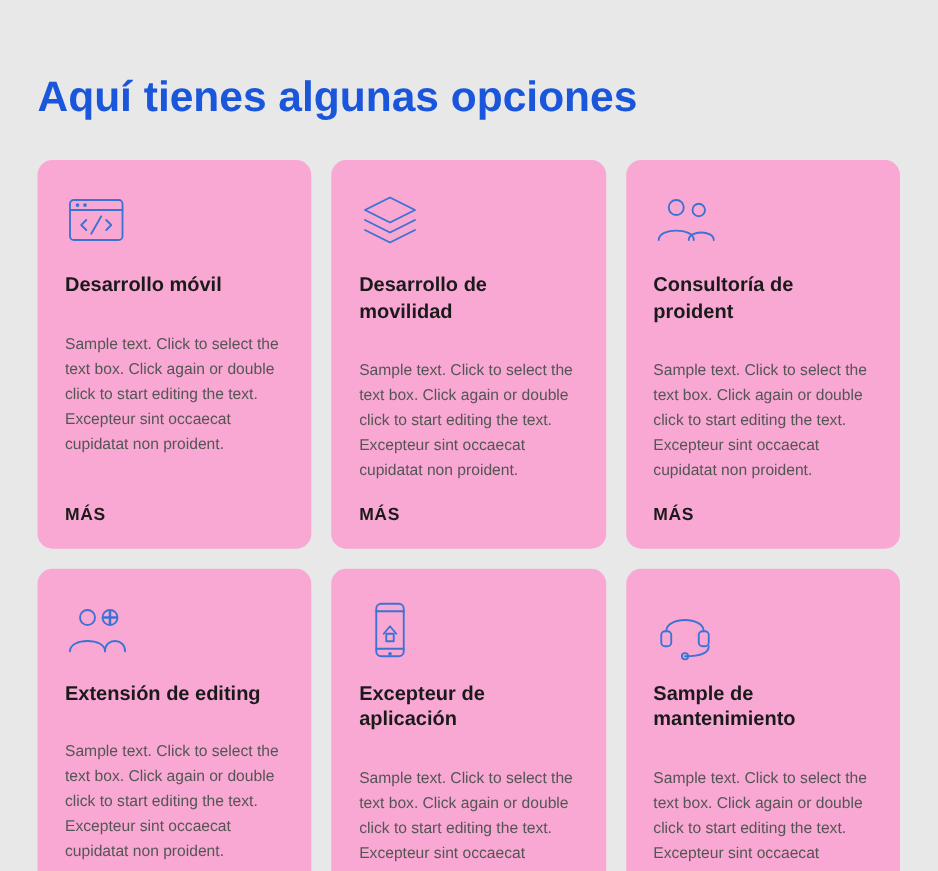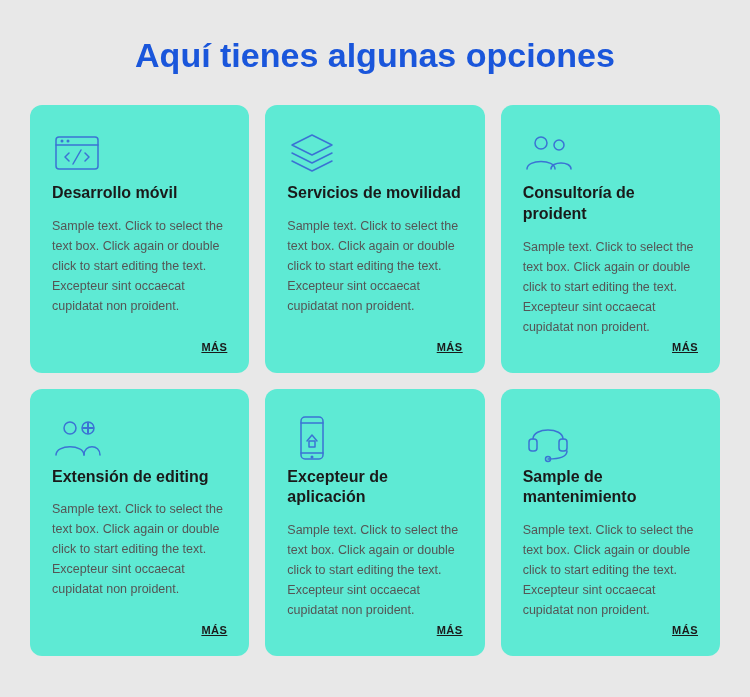--- a/index.html
+++ b/index.html
@@ -14,40 +14,41 @@
     }
 
     .page-container {
       width: 750px;
       min-height: 697px;
       background-color: #e8e8e8;
       padding: 36px 30px 40px;
     }
 
     .page-title {
-      text-align: center;
+      text-align: left;
       color: #1a56db;
       font-size: 34px;
       font-weight: 700;
       margin-bottom: 30px;
+      margin-top: 23px;
     }
 
     .cards-grid {
       display: grid;
       grid-template-columns: repeat(3, 1fr);
       gap: 16px;
     }
 
     .card {
-      background: #5eead4;
+      background: #f9a8d4;
       border-radius: 12px;
       padding: 24px 22px 20px;
       display: flex;
       flex-direction: column;
-      gap: 0;
+      gap: 13px;
     }
 
     .card-icon {
       width: 50px;
       height: 50px;
       margin-bottom: 4px;
     }
 
     .card-title {
       font-size: 16px;
@@ -58,30 +59,28 @@
 
     .card-text {
       font-size: 12.5px;
       color: #555;
       line-height: 1.6;
       flex-grow: 1;
       margin-top: 12px;
     }
 
     .card-link {
-      font-size: 11px;
+      font-size: 14px;
       font-weight: 700;
       color: #1a1a1a;
       text-transform: uppercase;
       letter-spacing: 0.5px;
-      text-decoration: underline;
       cursor: pointer;
       margin-top: 4px;
       display: inline-block;
-      text-align: right;
     }
 
     svg {
       stroke: #3b73d4;
       fill: none;
       stroke-width: 1.5;
       stroke-linecap: round;
       stroke-linejoin: round;
     }
   </style>
@@ -113,21 +112,21 @@
 
     <div class="card">
       <div class="card-icon">
         <svg viewBox="0 0 50 50" width="50" height="50">
 
           <polygon points="25,6 45,16 25,26 5,16"></polygon>
           <polyline points="5,24 25,34 45,24"></polyline>
           <polyline points="5,32 25,42 45,32"></polyline>
         </svg>
       </div>
-      <div class="card-title">Servicios de movilidad</div>
+      <div class="card-title">Desarrollo de movilidad</div>
       <div class="card-text">Sample text. Click to select the text box. Click again or double click to start editing the text. Excepteur sint occaecat cupidatat non proident.</div>
       <span class="card-link">MÁS</span>
     </div>
 
     <div class="card">
       <div class="card-icon">
         <svg viewBox="0 0 50 50" width="50" height="50">
 
           <circle cx="18" cy="14" r="6"></circle>
           <path d="M4,40 C4,30 32,30 32,40"></path>

